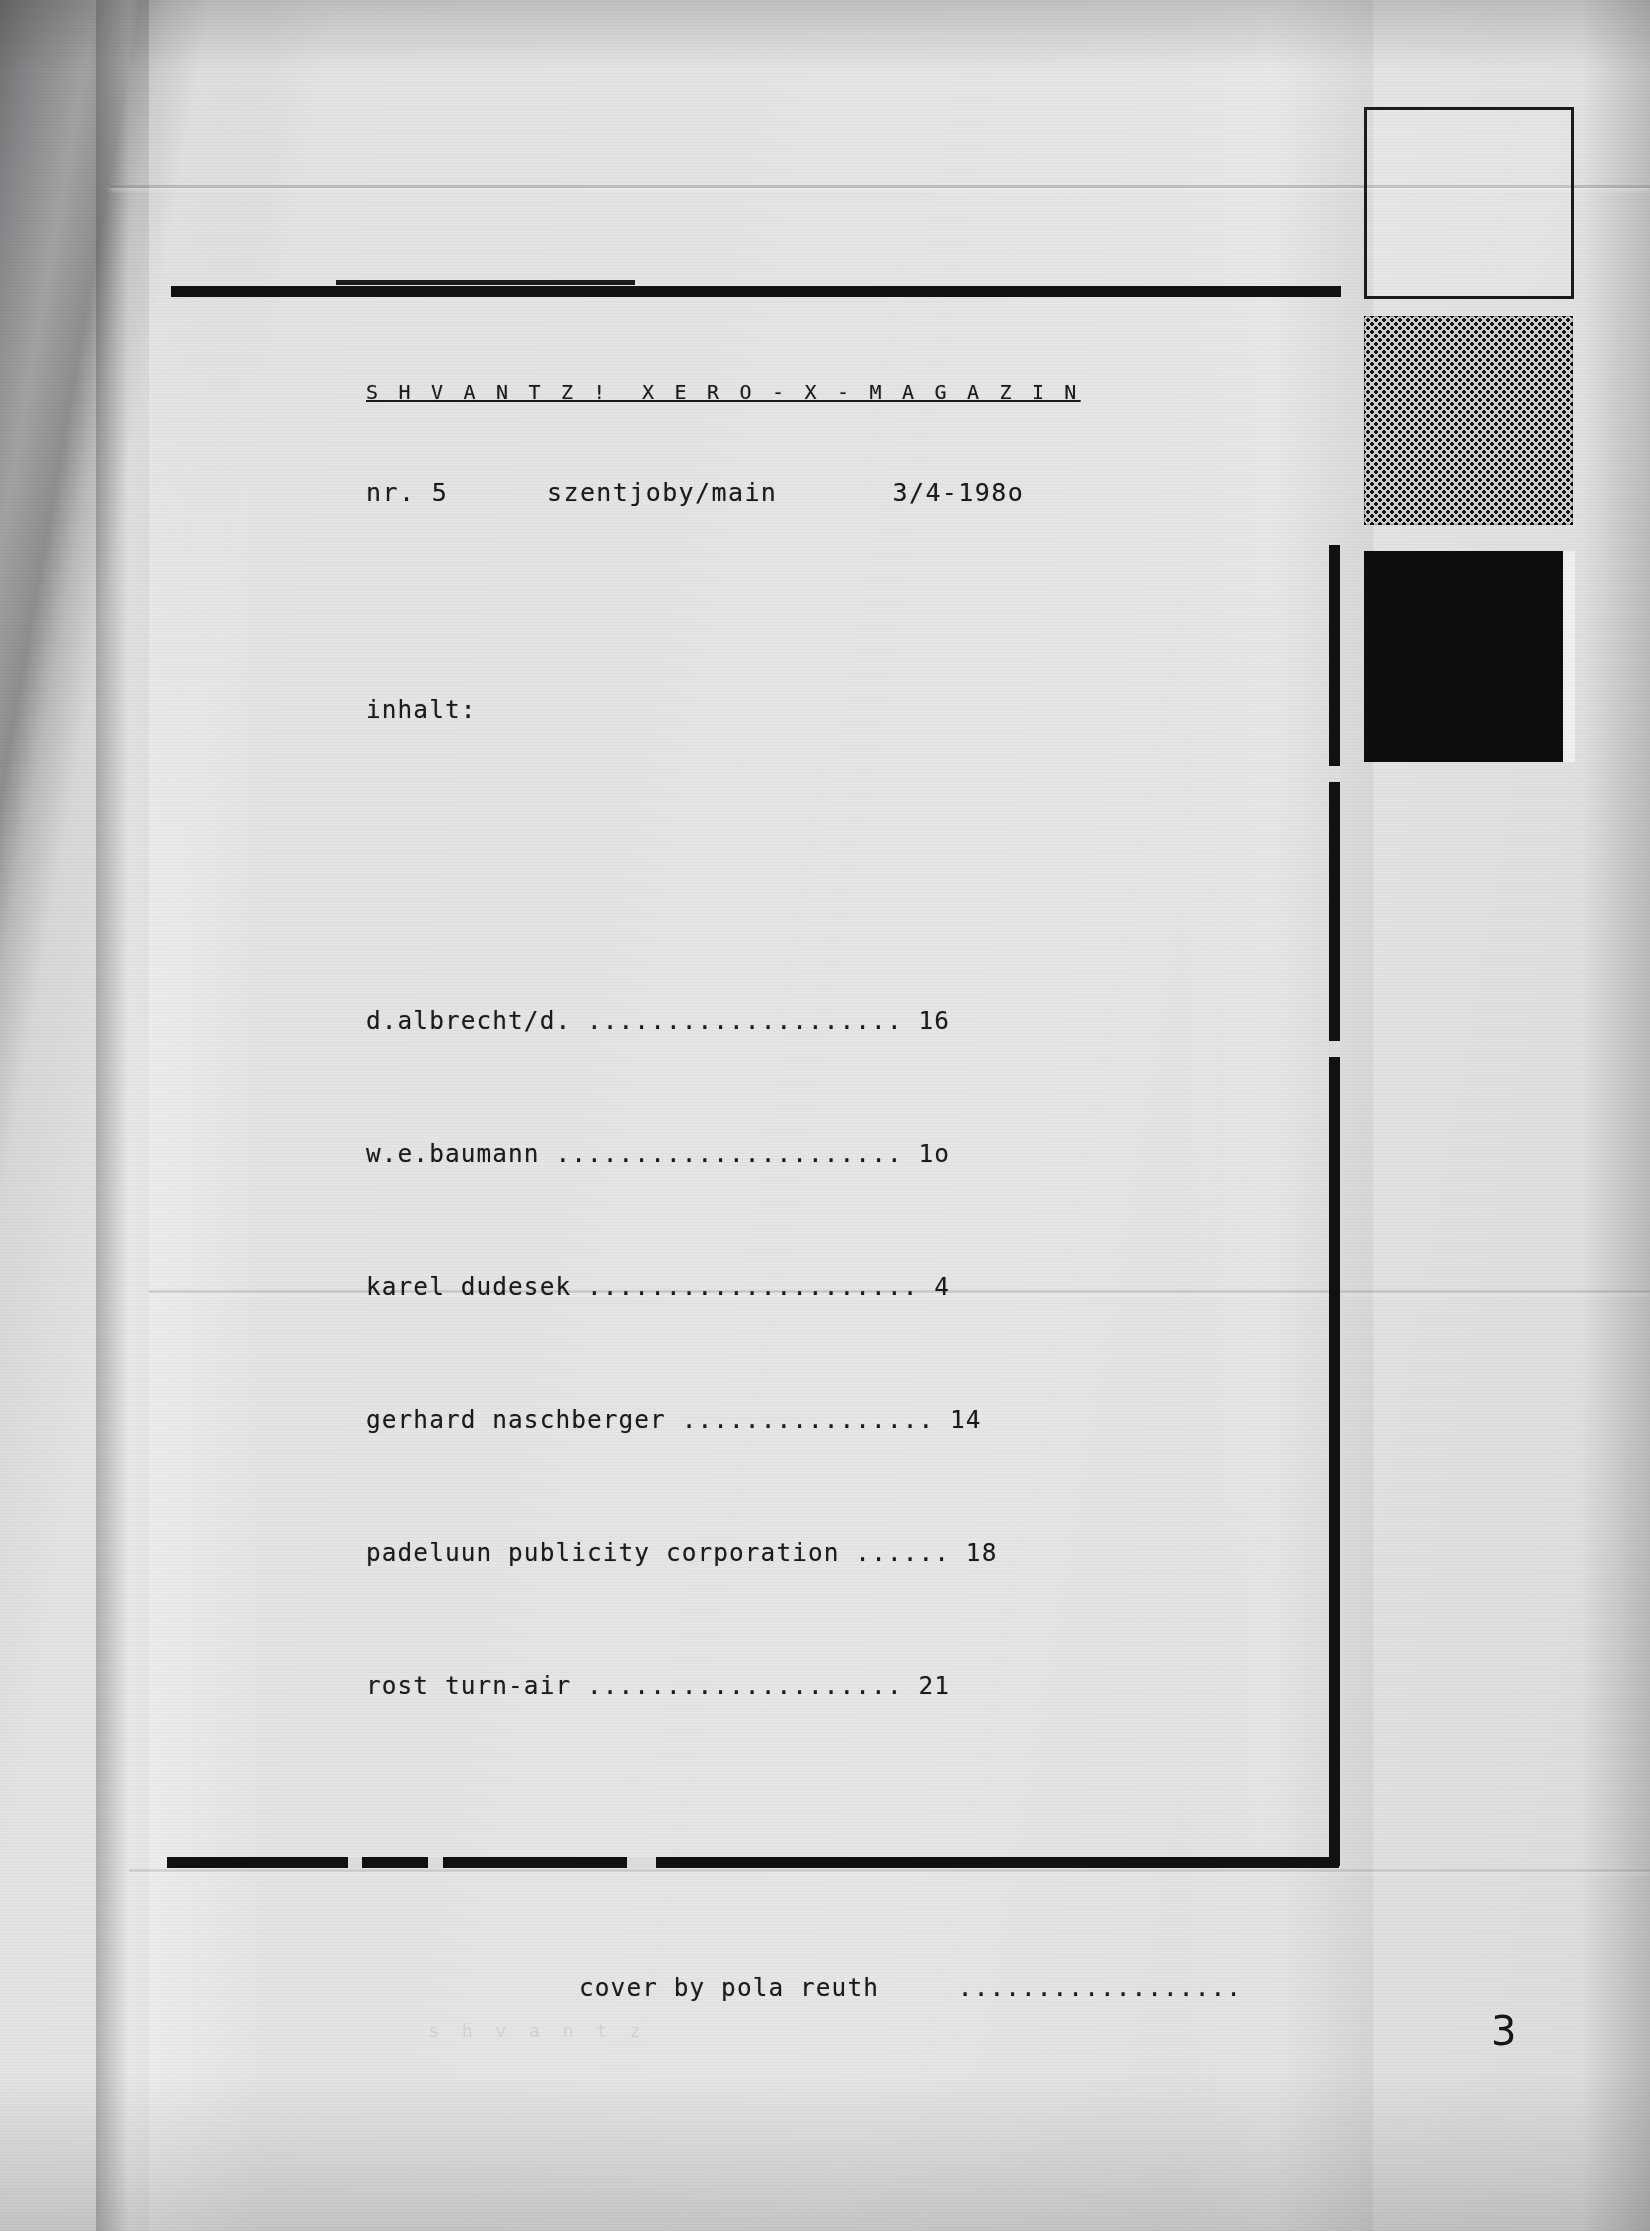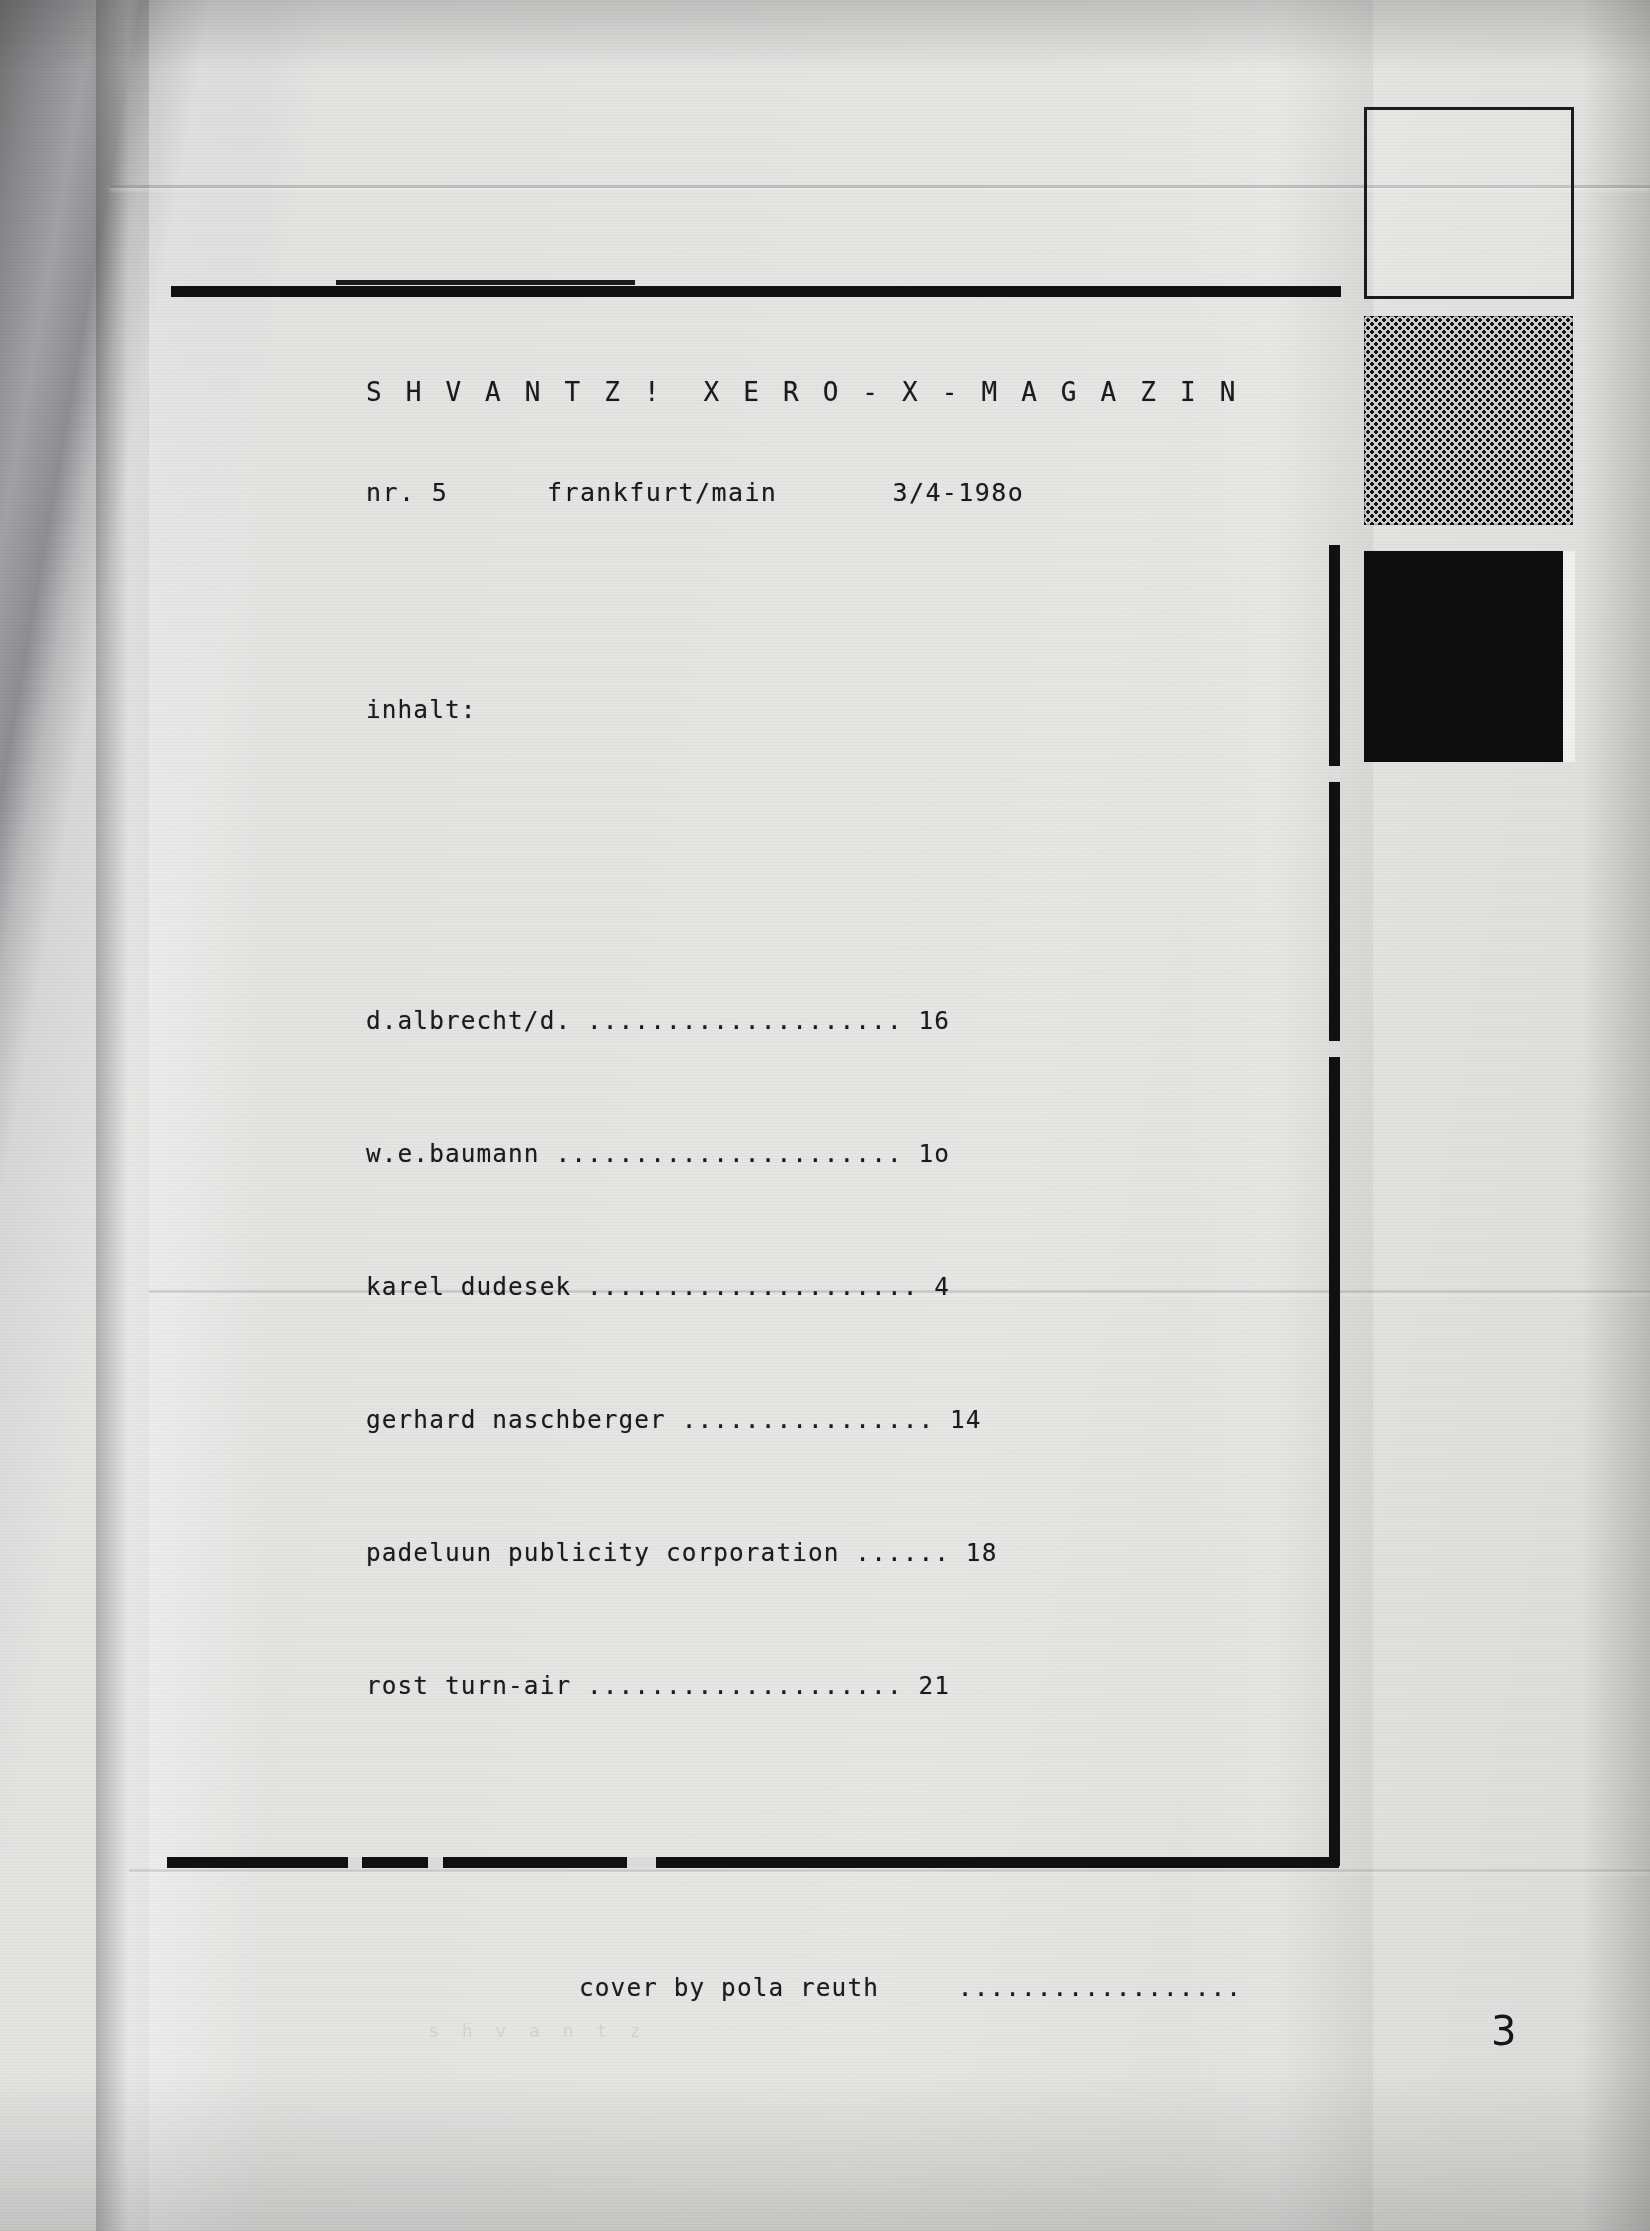--- a/index.html
+++ b/index.html
@@ -135,23 +135,24 @@
     top: 316px;
     width: 876px;
     color: #1b1b1b;
     font-size: 24.4px;
     line-height: 30px;
     letter-spacing: 1.1px;
     white-space: pre;
     text-shadow: 0 0 1px rgba(0,0,0,.35);
   }
   .masthead {
-    font-size: 26px;
+    font-size: 20px;
     letter-spacing: 4.2px;
     line-height: 33px;
+    text-decoration: underline;
   }
   .mast-line2 {
     font-size: 25px;
     letter-spacing: 1.4px;
     line-height: 48px;
   }
   .gap-sm { height: 28px; }
   .gap-lg { height: 62px; }
   .toc-line { white-space: pre; margin-top: 43px; }
   .para { white-space: pre; text-align: right; }
@@ -210,21 +211,21 @@
 <div class="rule-right-v-break1"></div>
 <div class="rule-right-v-break2"></div>
 
 <div class="blk-outline"></div>
 <div class="blk-halftone"></div>
 <div class="blk-solid"></div>
 <div class="blk-solid-edge"></div>
 
 <div class="typed">
   <div class="masthead">S H V A N T Z !  X E R O - X - M A G A Z I N</div>
-  <div class="mast-line2"><span>nr. 5</span><span>      </span><span>frankfurt/main</span><span>       </span><span>3/4-198o</span></div>
+  <div class="mast-line2"><span>nr. 5</span><span>      </span><span>szentjoby/main</span><span>       </span><span>3/4-198o</span></div>
 
   <div class="gap-sm"></div>
   <div>inhalt:</div>
   <div class="gap-sm"></div>
 
   <div>
     <div class="toc-line"><span>d.albrecht/d.</span> <span>....................</span> <span>16</span></div>
     <div class="toc-line"><span>w.e.baumann</span> <span>......................</span> <span>1o</span></div>
     <div class="toc-line"><span>karel dudesek</span> <span>.....................</span> <span>4</span></div>
     <div class="toc-line"><span>gerhard naschberger</span> <span>................</span> <span>14</span></div>

